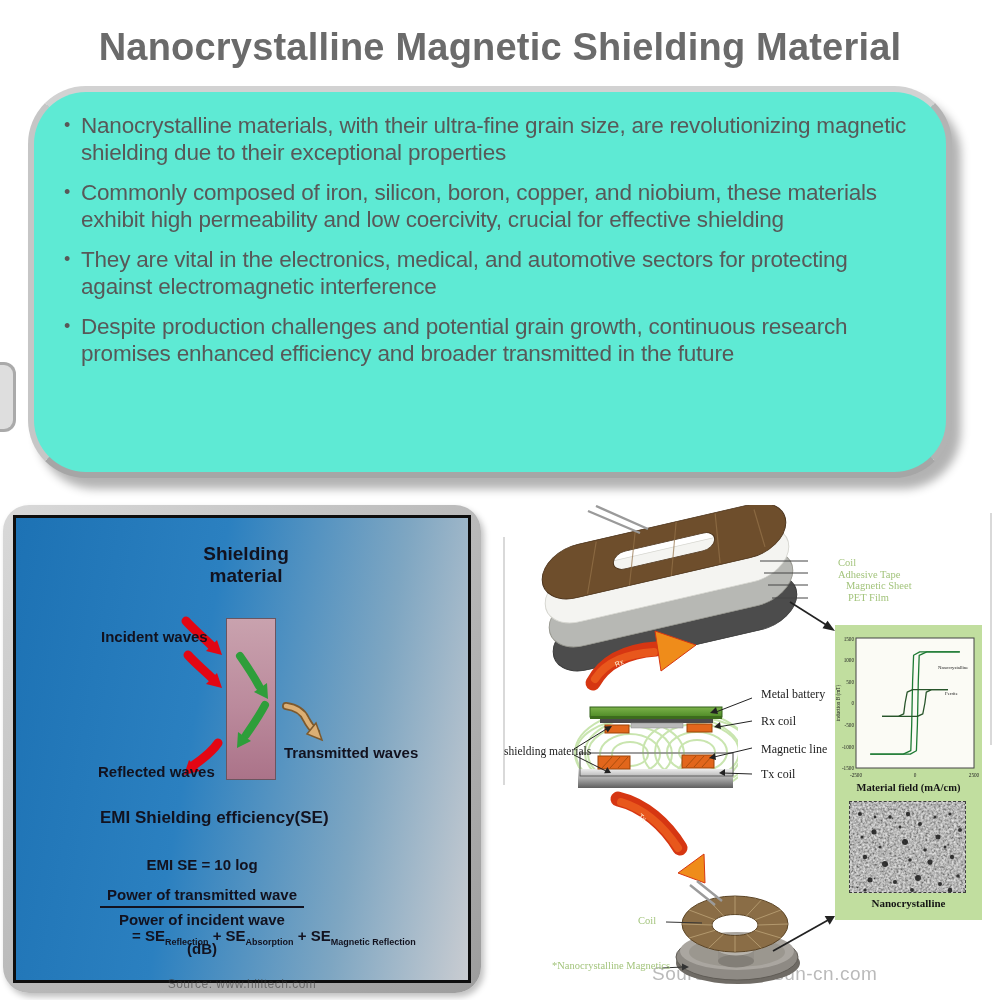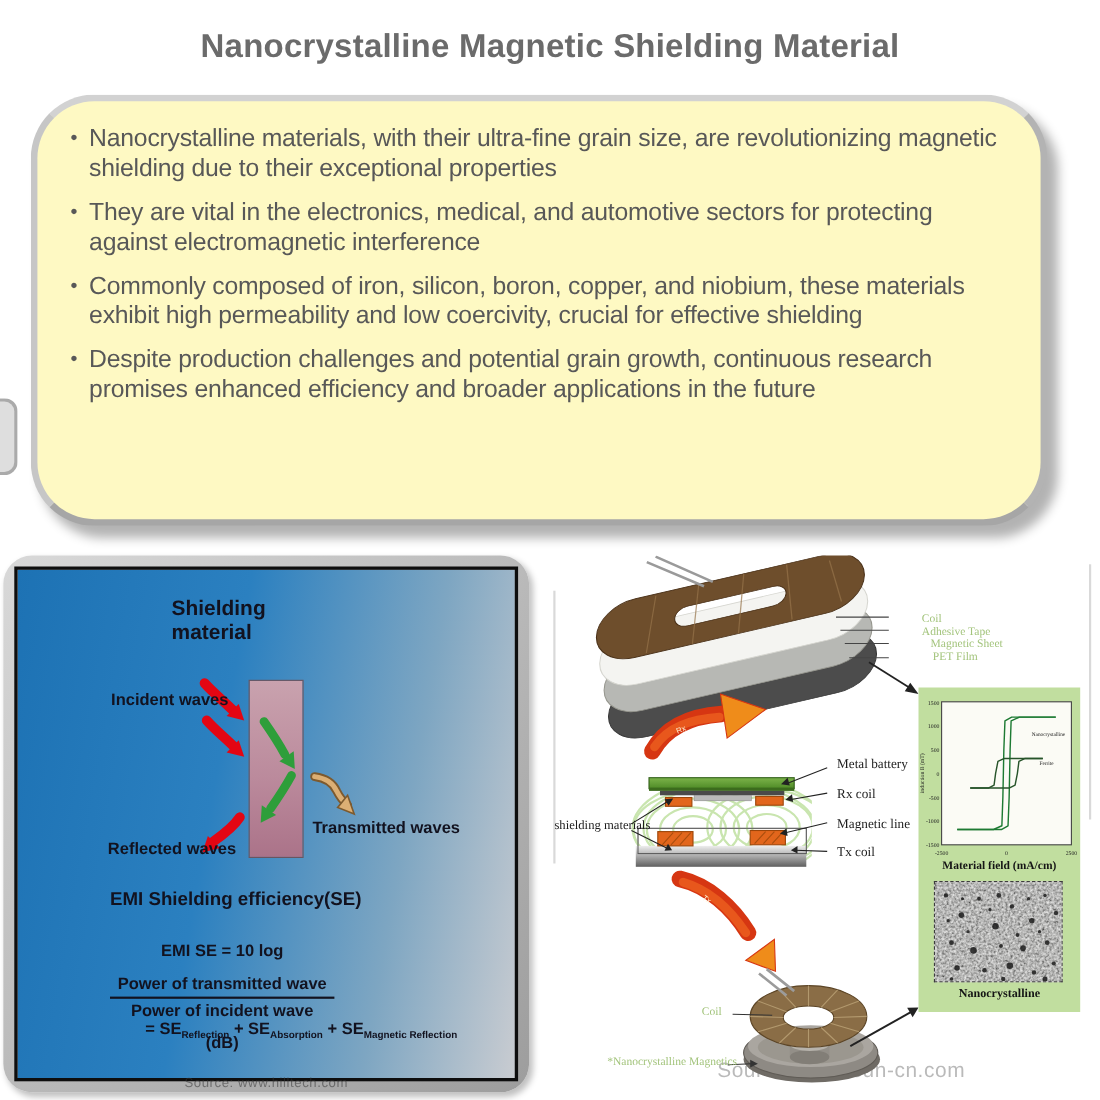--- a/index.html
+++ b/index.html
@@ -2,31 +2,31 @@
 <html><head>
 <meta charset="utf-8">
 <style>
   html,body{margin:0;padding:0;}
   body{
     width:1000px;height:1000px;position:relative;background:#ffffff;
     font-family:"Liberation Sans",sans-serif;overflow:hidden;
   }
   .page-title{
     position:absolute;top:26px;left:0;width:1000px;text-align:center;
-    font-size:30px;font-weight:700;color:#6b6b6b;letter-spacing:.2px;
+    font-size:38px;font-weight:700;color:#6b6b6b;letter-spacing:.2px;
   }
   
   .card-ghost{
     position:absolute;left:0;top:362px;width:13px;height:64px;
     background:#dedede;border:3px solid #aaaaaa;border-left:none;
     border-radius:0 12px 12px 0;
   }
   .bullet-card{
     position:absolute;left:28px;top:86px;width:924px;height:392px;
-    background:#fef9c3;border:6px solid;box-sizing:border-box;
+    background:#5eead4;border:6px solid;box-sizing:border-box;
     border-color:#d2d2d2 #b3b3b3 #a6a6a6 #c6c6c6;
     border-radius:58px;
     box-shadow:9px 11px 10px rgba(0,0,0,.30);
   }
   .bullet-list{margin:0;padding:20px 26px 0 30px;list-style:none;}
   .bullet-list li{
     position:relative;margin:0 0 13px 0;padding-left:17px;
     font-size:22.5px;line-height:27px;color:#585858;letter-spacing:-.2px;
   }
   .bullet-list li::before{
@@ -39,21 +39,21 @@
     border-radius:26px;box-sizing:border-box;
     box-shadow:3px 4px 6px rgba(0,0,0,.25);
   }
   .shield-inner{
     position:absolute;left:10px;top:10px;right:10px;bottom:10px;
     border:3px solid #0e0e0e;box-sizing:border-box;
     background:linear-gradient(100deg,#1d72b4 0%,#2b80c0 40%,#7ea6c2 74%,#c9ccd1 100%);
     overflow:hidden;
   }
   .shield-inner .lbl{position:absolute;color:#12121f;font-weight:700;}
-  .shield-title{left:140px;top:25px;width:180px;font-size:19px;line-height:1.15;}
+  .shield-title{left:140px;top:25px;width:180px;text-align:center;font-size:19px;line-height:1.15;}
   .lbl-incident{left:85px;top:110px;font-size:15px;}
   .lbl-reflected{left:82px;top:245px;font-size:15px;}
   .lbl-transmitted{left:268px;top:226px;font-size:15px;}
   .lbl-eff{left:84px;top:290px;font-size:17px;}
   .slab{
     position:absolute;left:210px;top:100px;width:48px;height:160px;
     background:linear-gradient(180deg,#c9a2ae 0%,#bb8a9c 55%,#ab7389 100%);
     border:1px solid #6a5560;
   }
   .shield-arrows{position:absolute;left:0;top:0;}
@@ -101,23 +101,23 @@
 </style>
 </head>
 <body>
 
 <div class="page-title">Nanocrystalline Magnetic Shielding Material</div>
 
 <div class="card-ghost"></div>
 <div class="bullet-card">
   <ul class="bullet-list">
     <li>Nanocrystalline materials, with their ultra-fine grain size, are revolutionizing magnetic shielding due to their exceptional properties</li>
+    <li>Commonly composed of iron, silicon, boron, copper, and niobium, these materials exhibit high permeability and low coercivity, crucial for effective shielding</li>
     <li>They are vital in the electronics, medical, and automotive sectors for protecting against electromagnetic interference</li>
-    <li>Commonly composed of iron, silicon, boron, copper, and niobium, these materials exhibit high permeability and low coercivity, crucial for effective shielding</li>
-    <li>Despite production challenges and potential grain growth, continuous research promises enhanced efficiency and broader applications in the future</li>
+    <li>Despite production challenges and potential grain growth, continuous research promises enhanced efficiency and broader transmitted in the future</li>
   </ul>
 </div>
 
 <div class="shield-fig">
   <div class="shield-inner">
     <div class="lbl shield-title">
       <span>Shielding</span><br>
       <span>material</span>
     </div>
     <div class="slab"></div>

